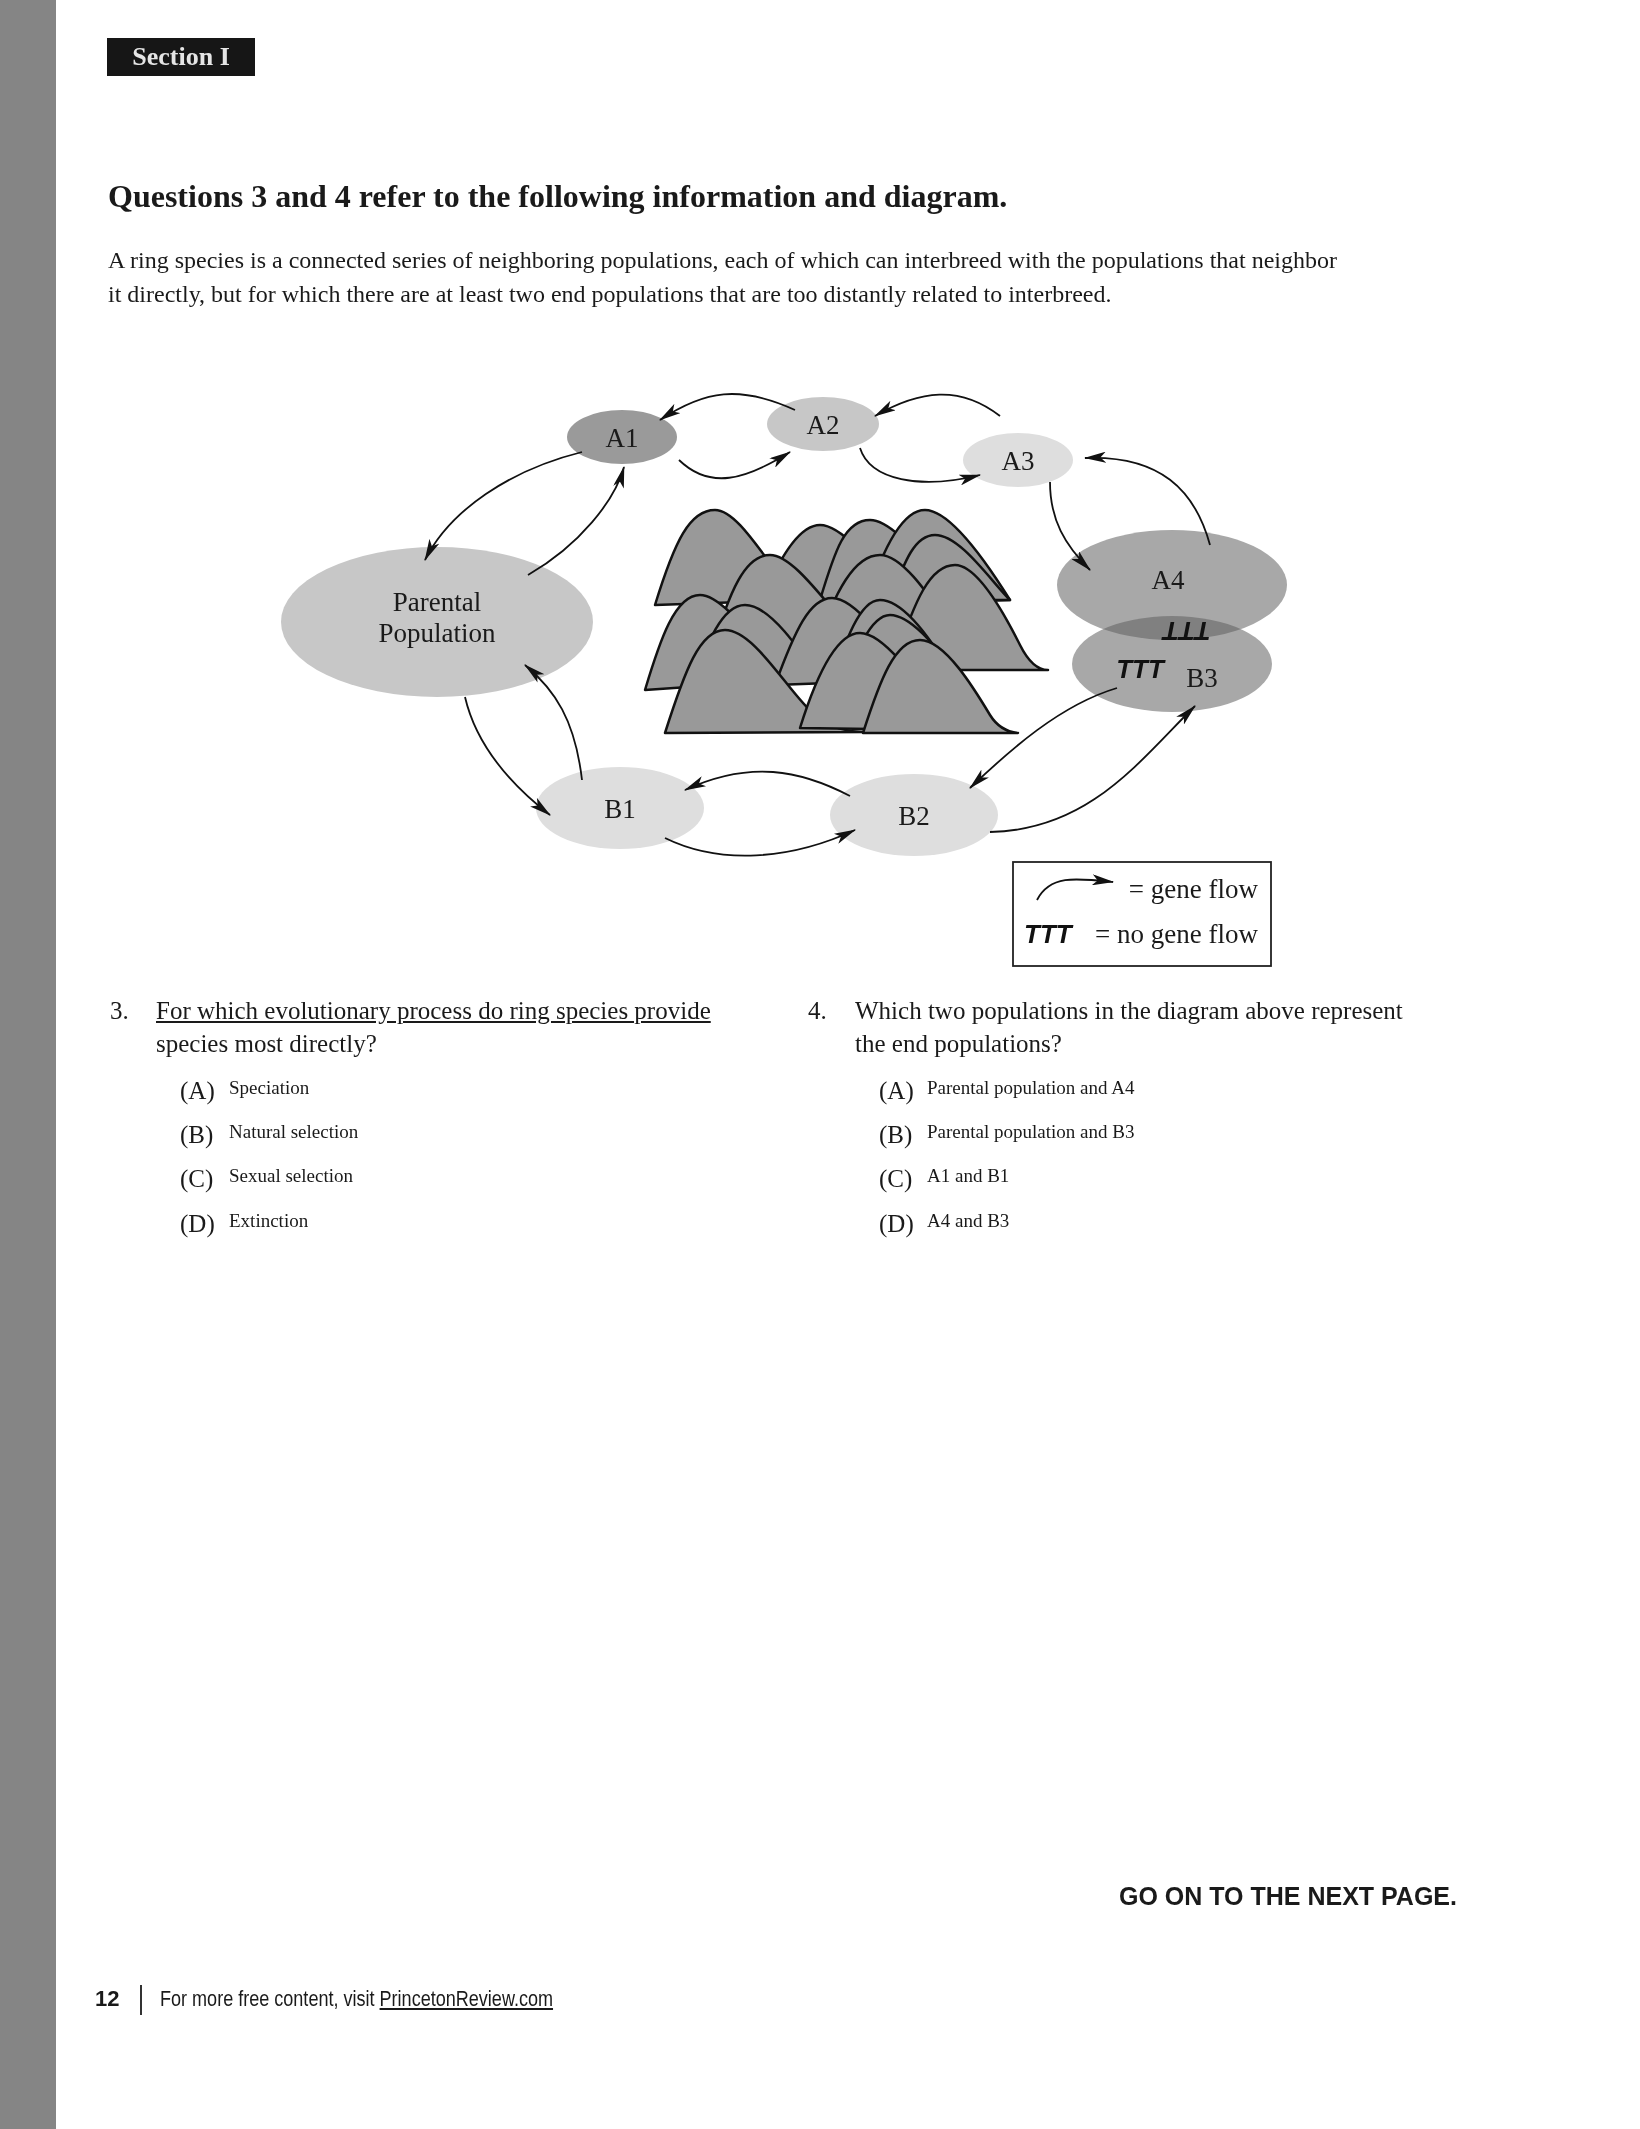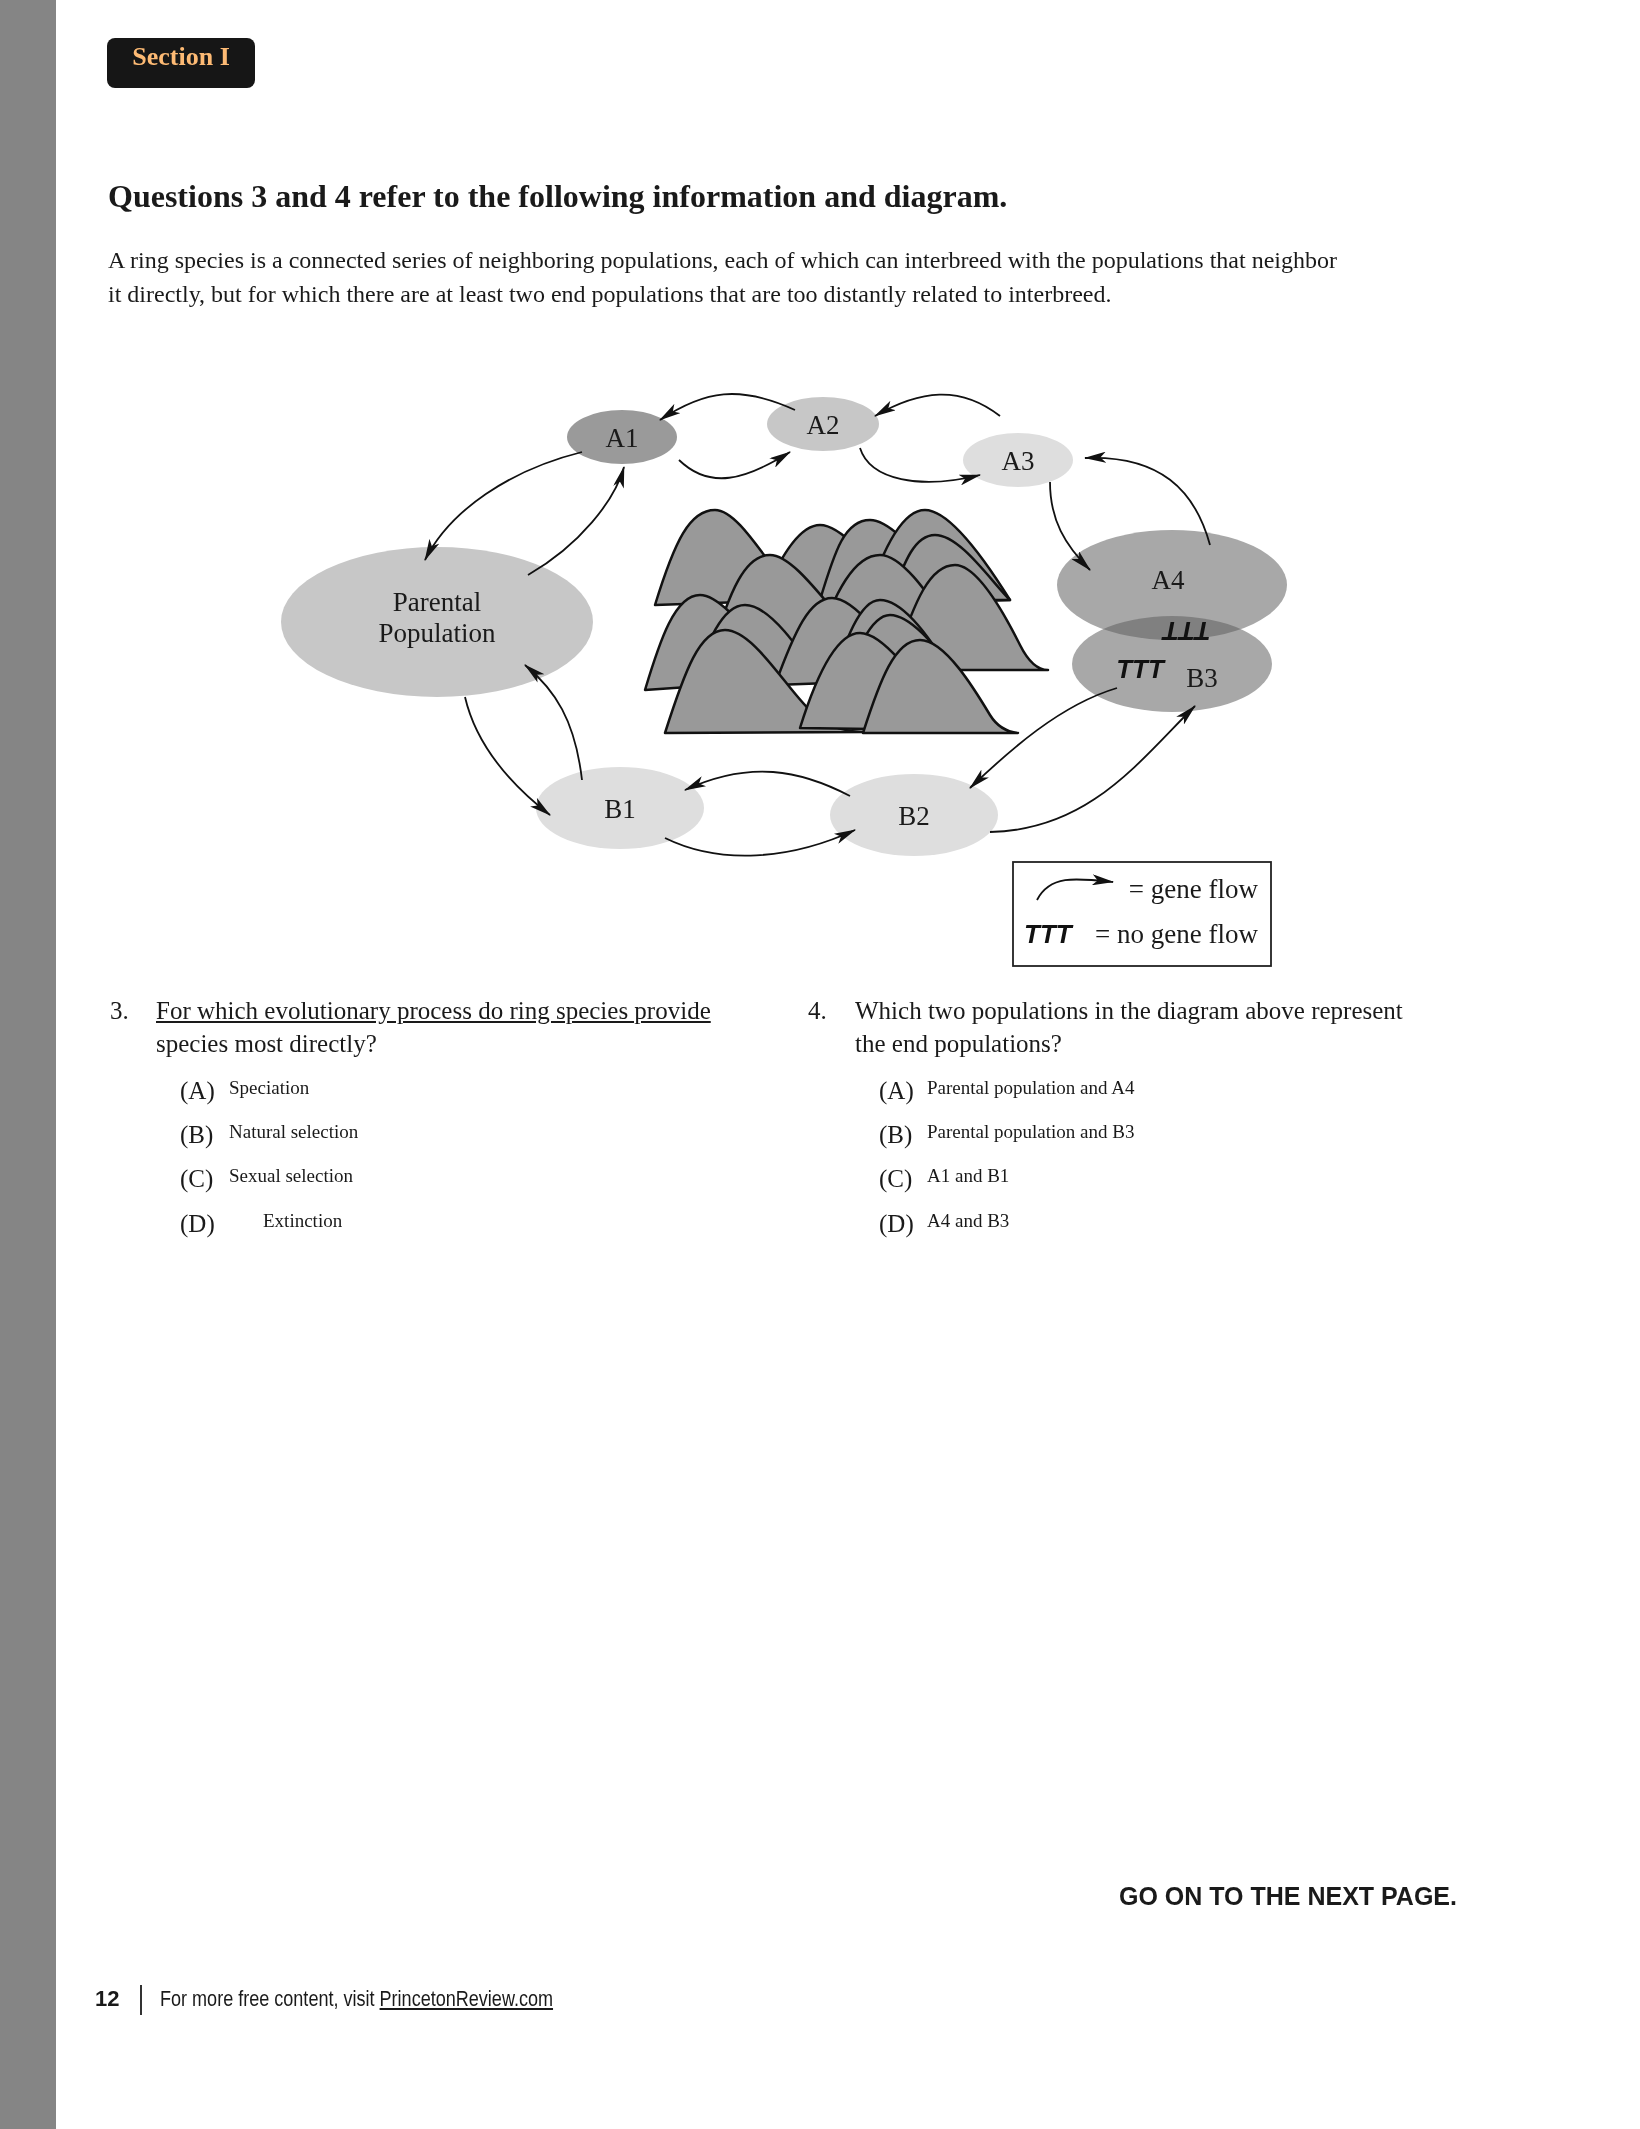--- a/index.html
+++ b/index.html
@@ -1,20 +1,20 @@
 <!DOCTYPE html>
 <html><head>
 <meta charset="utf-8">
 <style>
   html, body { margin:0; padding:0; }
   body { width:1640px; height:2129px; position:relative; background:#ffffff; overflow:hidden;
          font-family:"Liberation Serif","DejaVu Serif",serif; color:#1a1a1a; }
   .sidebar-strip { position:absolute; left:0; top:0; width:56px; height:2129px; background:#858585; }
-  .section-badge { position:absolute; left:107px; top:38px; width:148px; height:50px; background:#161616;
-         color:#fdba74; font-weight:bold; font-size:26px; line-height:38px; text-align:center;border-radius:8px; }
+  .section-badge { position:absolute; left:107px; top:38px; width:148px; height:38px; background:#161616;
+         color:#e5e5e5; font-weight:bold; font-size:26px; line-height:38px; text-align:center; }
   .abs { position:absolute; white-space:nowrap; }
   .heading { left:108px; top:178px; font-size:32px; font-weight:bold; }
   .para { left:108px; font-size:24px; }
   .diagram { position:absolute; left:0; top:0; width:1640px; height:1000px; }
   .qnum { font-size:25px; }
   .qtext { font-size:25px; }
   .opt-label { font-size:25px; }
   .opt-text { font-size:19px; }
   .next-page { right:183px; top:1882px; font-family:"Liberation Sans","DejaVu Sans",sans-serif; font-weight:bold; font-size:25px; }
   .footer-num { left:95px; top:1986px; font-family:"Liberation Sans","DejaVu Sans",sans-serif; font-weight:bold; font-size:22px; }
@@ -117,21 +117,21 @@
   <div class="abs qnum" style="left:110px; top:997px;">3.</div>
   <div class="abs qtext" style="left:156px; top:997px;text-decoration:underline;">For which evolutionary process do ring species provide</div>
   <div class="abs qtext" style="left:156px; top:1030px;">species most directly?</div>
   <div class="abs opt-label" style="left:180px; top:1077px;">(A)</div>
   <div class="abs opt-text" style="left:229px; top:1077px;">Speciation</div>
   <div class="abs opt-label" style="left:180px; top:1121px;">(B)</div>
   <div class="abs opt-text" style="left:229px; top:1121px;">Natural selection</div>
   <div class="abs opt-label" style="left:180px; top:1165px;">(C)</div>
   <div class="abs opt-text" style="left:229px; top:1165px;">Sexual selection</div>
   <div class="abs opt-label" style="left:180px; top:1210px;">(D)</div>
-  <div class="abs opt-text" style="left:229px; top:1210px;margin-left:34px;">Extinction</div>
+  <div class="abs opt-text" style="left:229px; top:1210px;">Extinction</div>
 </div>
 
 <div>
   <div class="abs qnum" style="left:808px; top:997px;">4.</div>
   <div class="abs qtext" style="left:855px; top:997px;">Which two populations in the diagram above represent</div>
   <div class="abs qtext" style="left:855px; top:1030px;">the end populations?</div>
   <div class="abs opt-label" style="left:879px; top:1077px;">(A)</div>
   <div class="abs opt-text" style="left:927px; top:1077px;">Parental population and A4</div>
   <div class="abs opt-label" style="left:879px; top:1121px;">(B)</div>
   <div class="abs opt-text" style="left:927px; top:1121px;">Parental population and B3</div>

